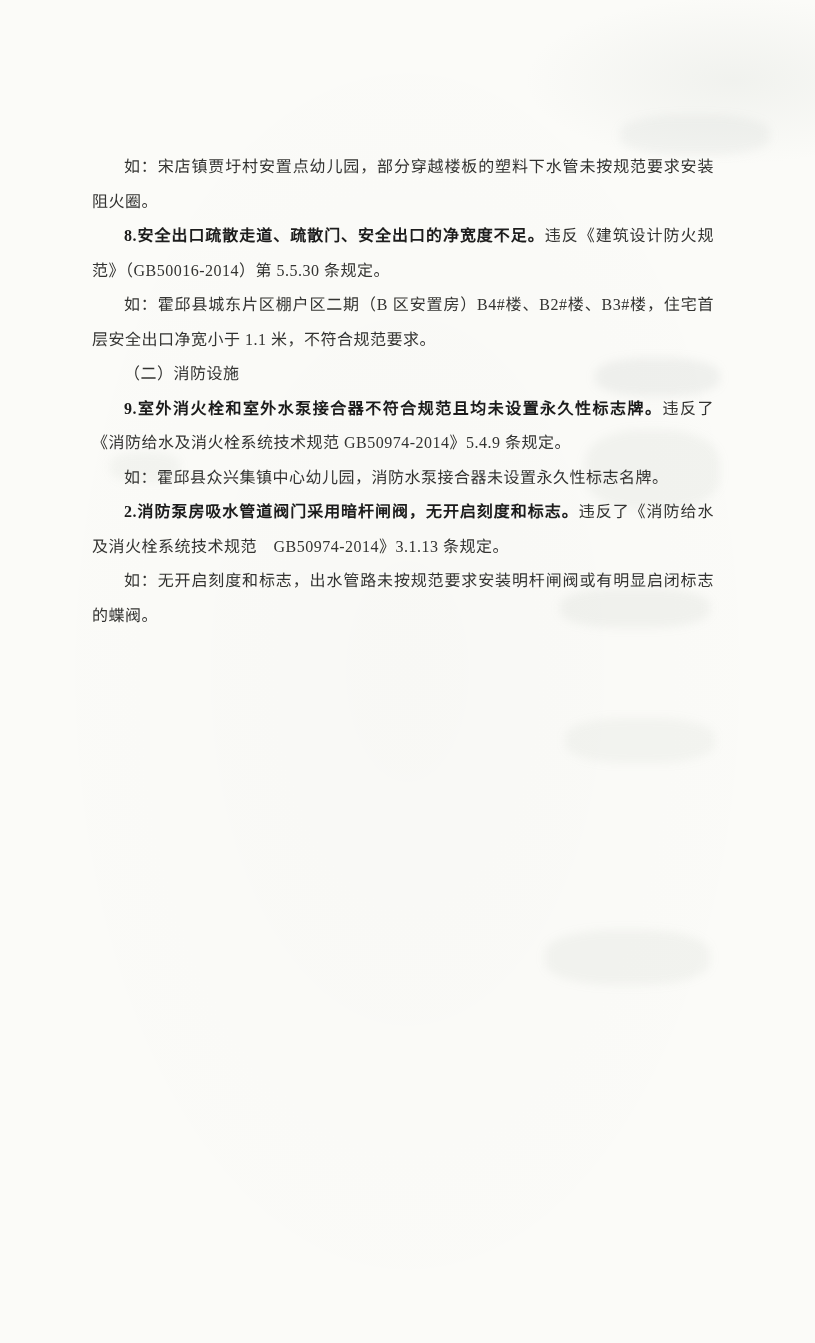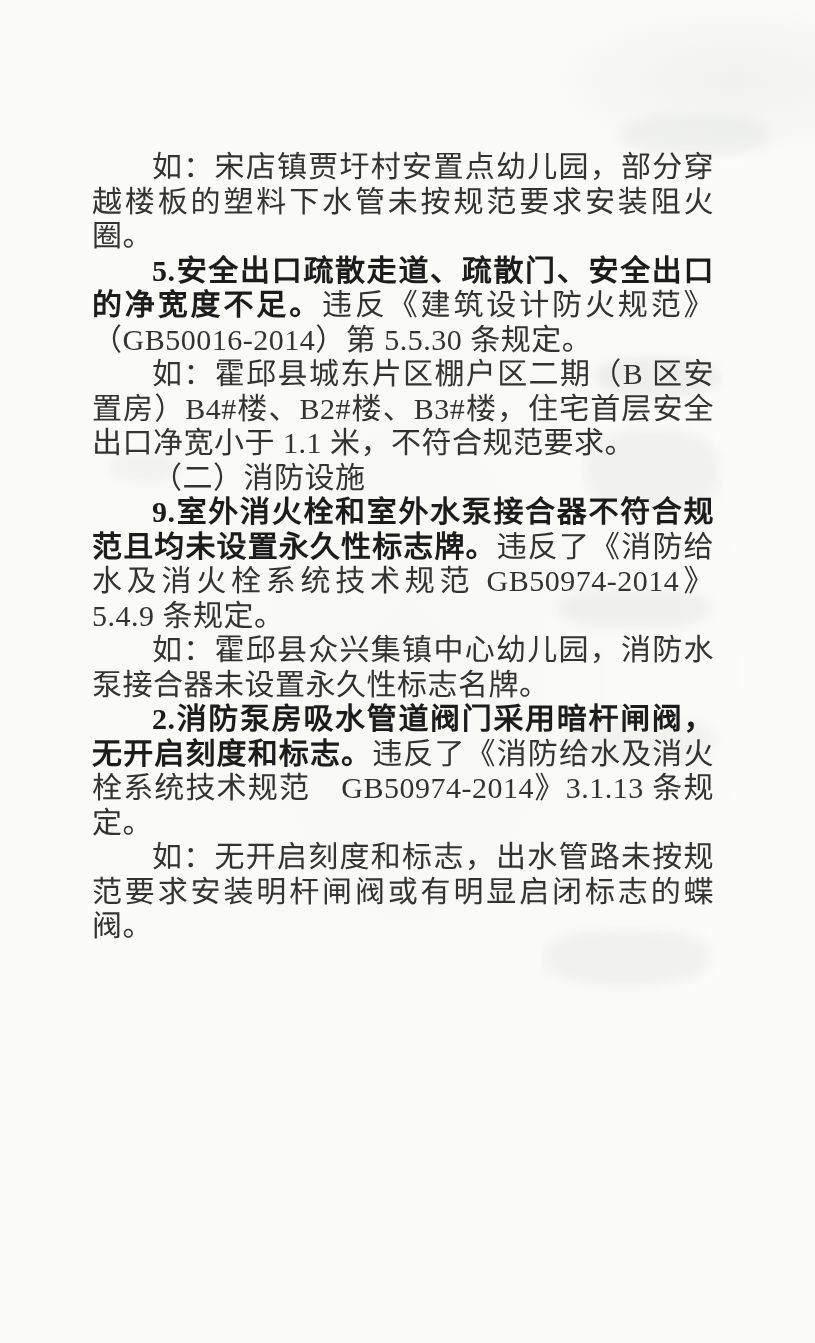--- a/index.html
+++ b/index.html
@@ -23,21 +23,21 @@
     background:
       radial-gradient(ellipse 300px 120px at 90% 6%, rgba(150,162,152,0.10), transparent 70%),
       radial-gradient(ellipse 500px 900px at 50% 50%, rgba(0,0,0,0.012), transparent 80%);
     pointer-events: none;
   }
   .content {
     position: absolute;
     left: 92px;
     top: 150px;
     width: 622px;
-    font-size: 30px;
+    font-size: 16px;
     line-height: 34.5px;
     color: var(--text-color, #333331);
     text-align: justify;
     text-justify: inter-character;
     letter-spacing: 0.5px;
   }
   .para {
     margin: 0;
     text-indent: 2em;
   }
@@ -68,21 +68,21 @@
   <div class="ghost g1"></div>
   <div class="ghost g2"></div>
   <div class="ghost g3"></div>
   <div class="ghost g4"></div>
   <div class="ghost g5"></div>
   <div class="ghost g6"></div>
   <div class="ghost g7"></div>
 
   <div class="content">
       <p class="para"><span class="seg">如：宋店镇贾圩村安置点幼儿园，部分穿越楼板的塑料下水管未按规范要求安装阻火圈。</span></p>
-      <p class="para"><span class="seg bold">5.安全出口疏散走道、疏散门、安全出口的净宽度不足。</span><span class="seg">违反《建筑设计防火规范》（GB50016-2014）第 5.5.30 条规定。</span></p>
+      <p class="para"><span class="seg bold">8.安全出口疏散走道、疏散门、安全出口的净宽度不足。</span><span class="seg">违反《建筑设计防火规范》（GB50016-2014）第 5.5.30 条规定。</span></p>
       <p class="para"><span class="seg">如：霍邱县城东片区棚户区二期（B 区安置房）B4#楼、B2#楼、B3#楼，住宅首层安全出口净宽小于 1.1 米，不符合规范要求。</span></p>
       <p class="para"><span class="seg">（二）消防设施</span></p>
       <p class="para"><span class="seg bold">9.室外消火栓和室外水泵接合器不符合规范且均未设置永久性标志牌。</span><span class="seg">违反了《消防给水及消火栓系统技术规范 GB50974-2014》5.4.9 条规定。</span></p>
       <p class="para"><span class="seg">如：霍邱县众兴集镇中心幼儿园，消防水泵接合器未设置永久性标志名牌。</span></p>
       <p class="para"><span class="seg bold">2.消防泵房吸水管道阀门采用暗杆闸阀，无开启刻度和标志。</span><span class="seg">违反了《消防给水及消火栓系统技术规范　GB50974-2014》3.1.13 条规定。</span></p>
       <p class="para"><span class="seg">如：无开启刻度和标志，出水管路未按规范要求安装明杆闸阀或有明显启闭标志的蝶阀。</span></p>
     </div>
 </div>
 
 </body></html>

